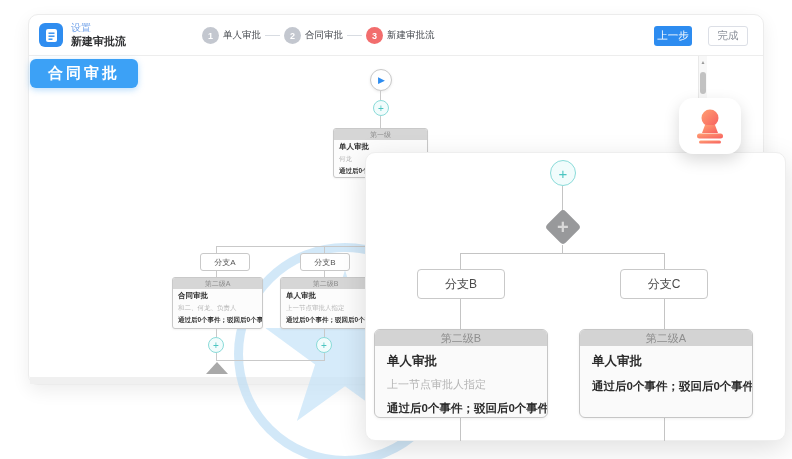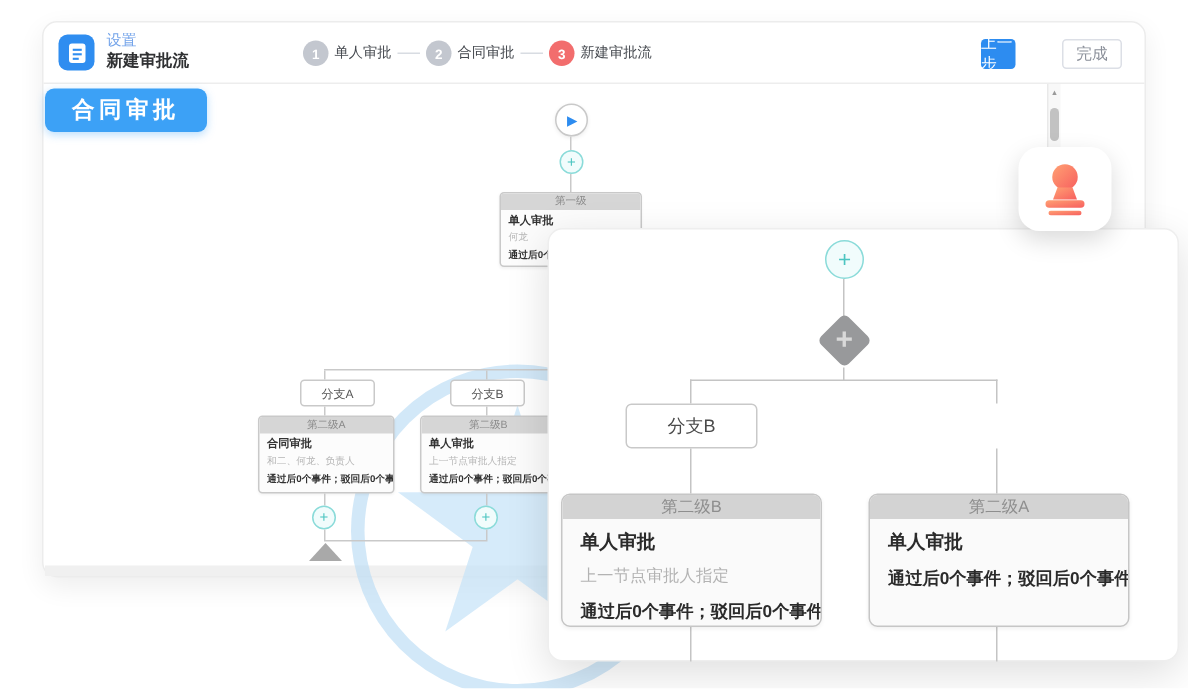--- a/index.html
+++ b/index.html
@@ -15,21 +15,21 @@
   .tb-cat{font-size:10px;color:#74a4ea;}
   .tb-title{font-size:11px;color:#303133;font-weight:bold;margin-top:2px;}
   .steps{position:absolute;left:173px;top:0;height:41px;display:flex;align-items:center;}
   .step{display:flex;align-items:center;}
   .step-circle{width:17px;height:17px;border-radius:50%;background:#c3c7cf;color:#fff;font-size:9px;font-weight:bold;
     display:flex;align-items:center;justify-content:center;}
   .step.active .step-circle{background:#f26d6d;}
   .step-label{margin-left:4px;font-size:9.5px;color:#45494f;white-space:nowrap;}
   .step-dash{width:15px;border-top:1px solid #d8dce2;margin:0 4px;}
   .btn{position:absolute;top:11px;height:20px;border-radius:3px;font-size:10.5px;display:flex;align-items:center;justify-content:center;cursor:pointer;}
-  .btn-prev{left:625px;width:23px;background:#2d8cf0;color:#fff;}
+  .btn-prev{left:625px;width:38px;background:#2d8cf0;color:#fff;}
   .btn-done{left:679px;width:40px;background:#fff;border:1px solid #dcdfe6;color:#8a8f99;}
   .h-scroll-strip{position:absolute;left:1px;top:362px;width:668px;height:7px;background:#f0f0f0;}
   .v-scrollbar{position:absolute;left:669px;top:41px;width:9px;height:328px;background:#f8f8f8;border-left:1px solid #e9e9e9;}
   .v-scroll-arrow{position:absolute;left:0;top:3px;width:8px;text-align:center;font-size:5px;color:#9a9a9a;}
   .v-scroll-thumb{position:absolute;left:1px;top:16px;width:6px;height:22px;background:#c2c2c2;border-radius:3px;}
 
   
   .wm-ring{position:absolute;left:234px;top:243px;width:222px;height:222px;border:9px solid rgba(186,219,244,.65);
     border-radius:50%;z-index:2;}
   .wm-star{position:absolute;left:262px;top:270px;width:166px;height:166px;background:rgba(197,226,248,.7);z-index:2;
@@ -194,20 +194,21 @@
     <div class="vline" style="left:196px;top:33px;width:1px;height:25px;"></div>
     <div class="diamond">
         <span>+</span>
       </div>
     <div class="vline" style="left:196px;top:92px;width:1px;height:9px;"></div>
     <div class="hline" style="left:94px;top:100px;width:205px;height:1px;"></div>
     <div class="vline" style="left:94px;top:100px;width:1px;height:16px;"></div>
     <div class="vline" style="left:298px;top:100px;width:1px;height:16px;"></div>
 
     <div class="branch-box branch-lg" style="left:51px;top:116px;">分支B</div>
+    <div class="branch-box branch-lg" style="left:254px;top:116px;">分支C</div>
 
     <div class="vline" style="left:94px;top:146px;width:1px;height:30px;"></div>
     <div class="vline" style="left:298px;top:146px;width:1px;height:30px;"></div>
 
     <div class="panel-card" style="left:8px;top:176px;">
       <div class="hd">第二级B</div>
       <div class="bd">
         <div class="t">单人审批</div>
         <div class="a">上一节点审批人指定</div>
         <div class="e">通过后0个事件；驳回后0个事件</div>

